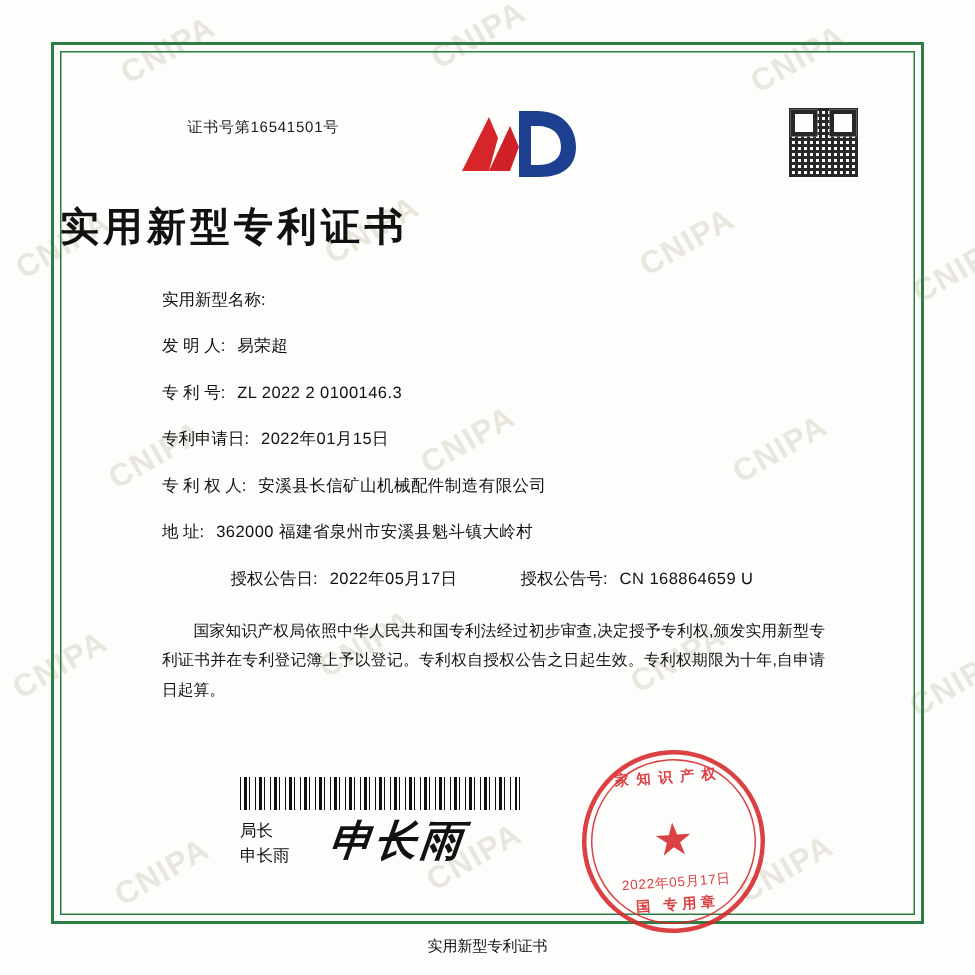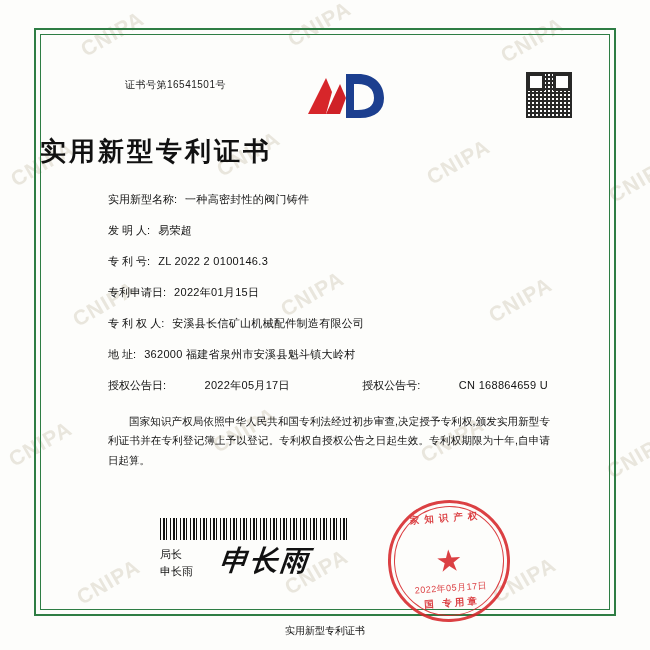--- a/index.html
+++ b/index.html
@@ -147,21 +147,21 @@
   .field-label {
     white-space: nowrap;
     color: #111;
   }
   .field-value {
     margin-left: 8px;
     color: #111;
     letter-spacing: 0.3px;
   }
   .field-row.split {
-    justify-content: space-between;
+    justify-content: center;
   }
   .field-row .second-label {
     margin-left: 42px;
     white-space: nowrap;
   }
 
   .paras {
     position: absolute;
     left: 68px;
     top: 378px;
@@ -320,21 +320,20 @@
       </svg>
     </div>
 
     <div class="qr"></div>
 
     <div class="title">实用新型专利证书</div>
 
     <div class="fields">
       <div class="field-row">
         <span class="field-label">实用新型名称:</span>
-        <span class="field-value">一种高密封性的阀门铸件</span>
       </div>
       <div class="field-row">
         <span class="field-label">发 明 人:</span>
         <span class="field-value">易荣超</span>
       </div>
       <div class="field-row">
         <span class="field-label">专 利 号:</span>
         <span class="field-value">ZL 2022 2 0100146.3</span>
       </div>
       <div class="field-row">

